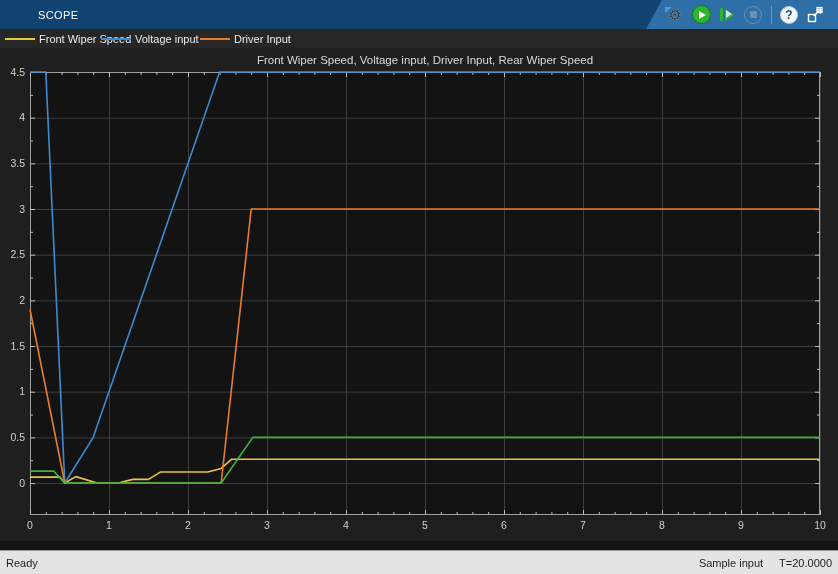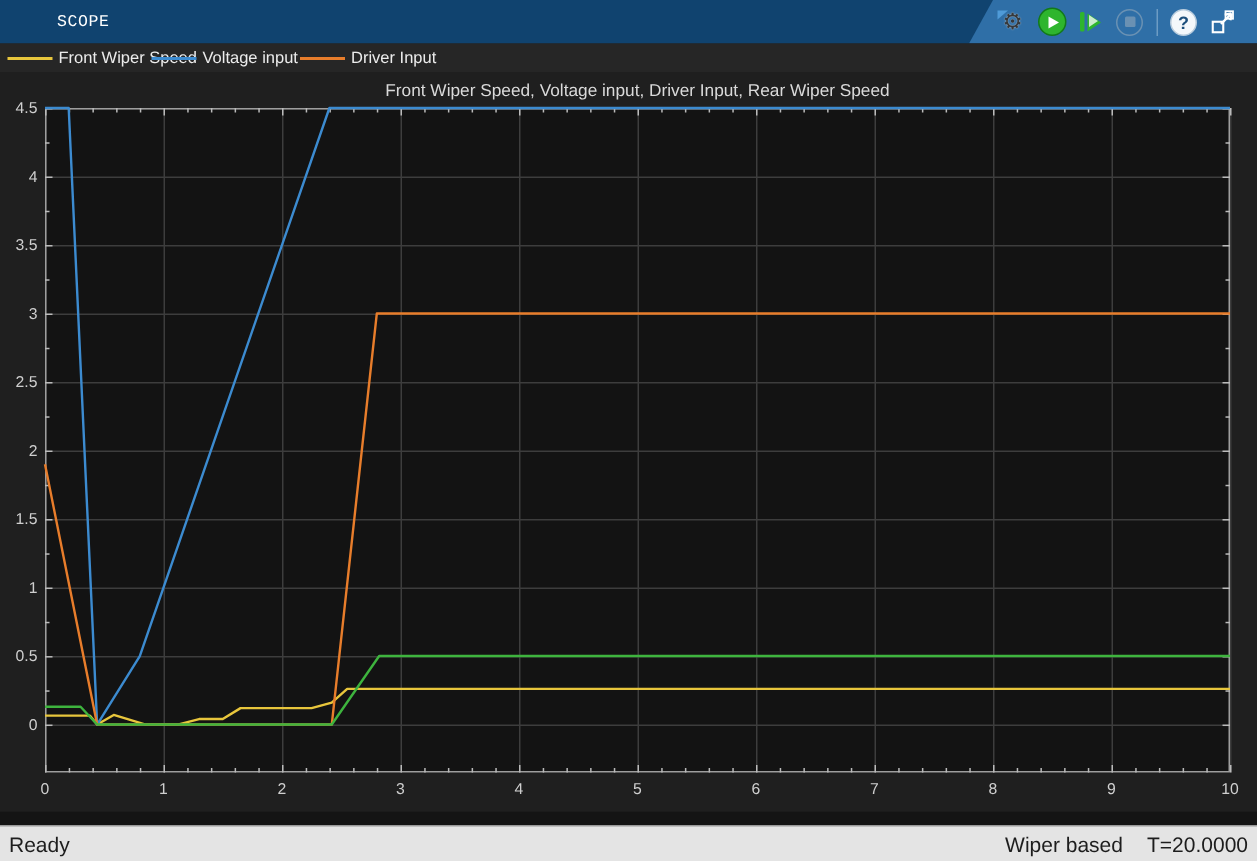--- a/index.html
+++ b/index.html
@@ -2,21 +2,21 @@
 <html><head>
 <meta charset="utf-8">
 <style>
   * { margin:0; padding:0; box-sizing:border-box; }
   html,body { width:838px; height:574px; overflow:hidden; background:#1f1f1f;
               font-family:"Liberation Sans", sans-serif; }
   #window { position:relative; width:838px; height:574px; display:flex; flex-direction:column; }
 
   
   #tabbar { position:relative; height:29px; background:#10436f; flex:0 0 29px; }
-  .tabs { display:flex; height:100%; align-items:center;font-family:Liberation Mono, monospace; }
+  .tabs { display:flex; height:100%; align-items:center; }
   .tab { color:#ffffff; font-size:11px; letter-spacing:0.4px; padding:0 10px; height:100%;
          display:flex; align-items:center; cursor:default; }
   .tab:first-child { margin-left:28px; }
   .tab + .tab { margin-left:26px; }
 
   #icon-panel { position:absolute; right:0; top:0; height:29px; width:192px; background:#2f6fa7;
                 clip-path:polygon(16px 0, 100% 0, 100% 100%, 0 100%);
                 display:flex; align-items:center; padding-left:18px; }
   .tb-btn { width:22px; height:22px; display:flex; align-items:center; justify-content:center;
             margin-right:4px; position:relative; }
@@ -52,21 +52,21 @@
   .legend-line { display:inline-block; width:30px; height:2px; margin-right:4px; position:relative; z-index:2; }
   .legend-label { color:#ececec; font-size:11px; white-space:nowrap; position:relative; z-index:1; }
 
   
   #plot-region { flex:0 0 493px; position:relative; }
   #chart-svg { display:block; width:838px; height:493px; background:#1f1f1f; }
 
   
   #status-gap { flex:0 0 9px; background:#141414; }
   #status-bar { flex:0 0 24px; background:#e4e4e4; border-top:1px solid #9a9a9a;
-                display:flex; align-items:center; font-size:14px; color:#1d1d1d; padding:0 6px; }
+                display:flex; align-items:center; font-size:11px; color:#1d1d1d; padding:0 6px; }
   #status-left { flex:1; }
   #status-sample { margin-right:16px; }
 </style>
 </head>
 <body>
 
 <div id="window">
 
   <div id="tabbar">
     <div class="tabs">
@@ -321,17 +321,17 @@
             <polyline points="30,423.1567010309278 53.7,423.1567010309278 64.76,435.03092783505156 221.18,435.03092783505156 252.77999999999997,389.36082474226805 820,389.36082474226805" stroke="#3eb43e"></polyline>
           </g>
         </g>
       <text id="chart-title" x="425" y="16" text-anchor="middle" font-size="11.5" fill="#dadada">Front Wiper Speed, Voltage input, Driver Input, Rear Wiper Speed</text>
     </svg>
   </div>
 
   <div id="status-gap"></div>
   <div id="status-bar">
     <span id="status-left">Ready</span>
-    <span id="status-sample">Wiper based</span>
+    <span id="status-sample">Sample input</span>
     <span id="status-time">T=20.0000</span>
   </div>
 
 </div>
 
 </body></html>

